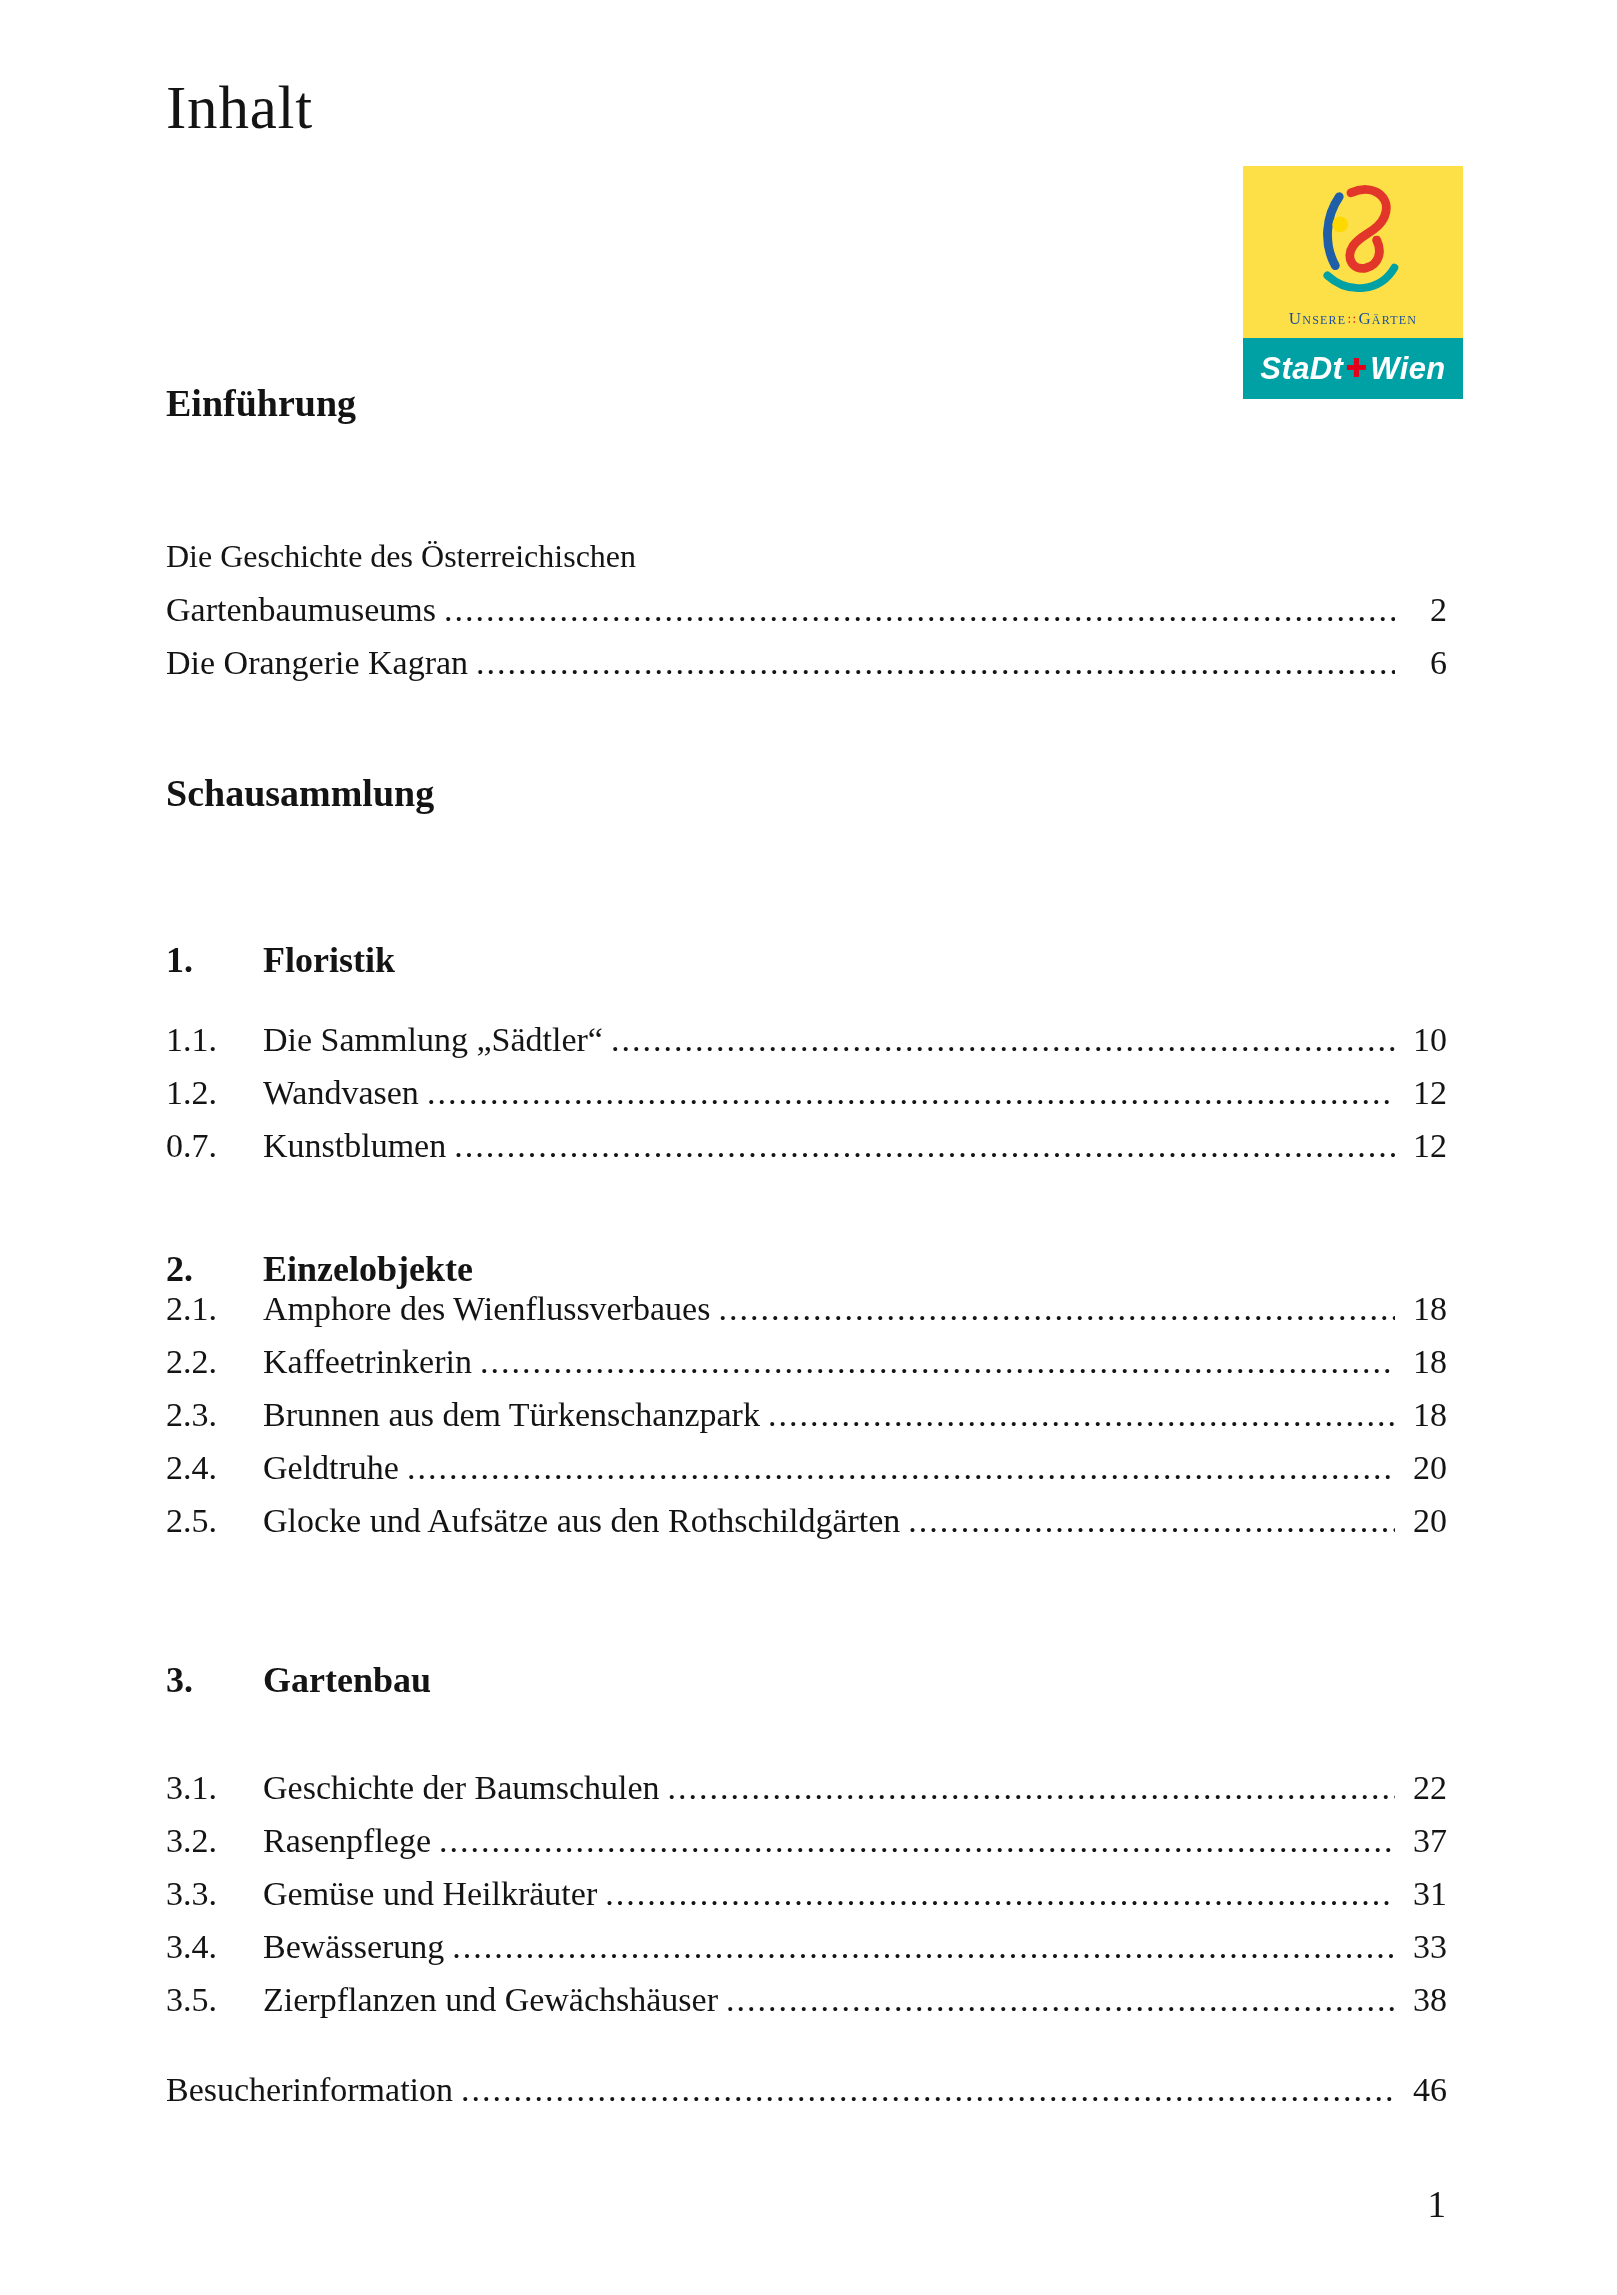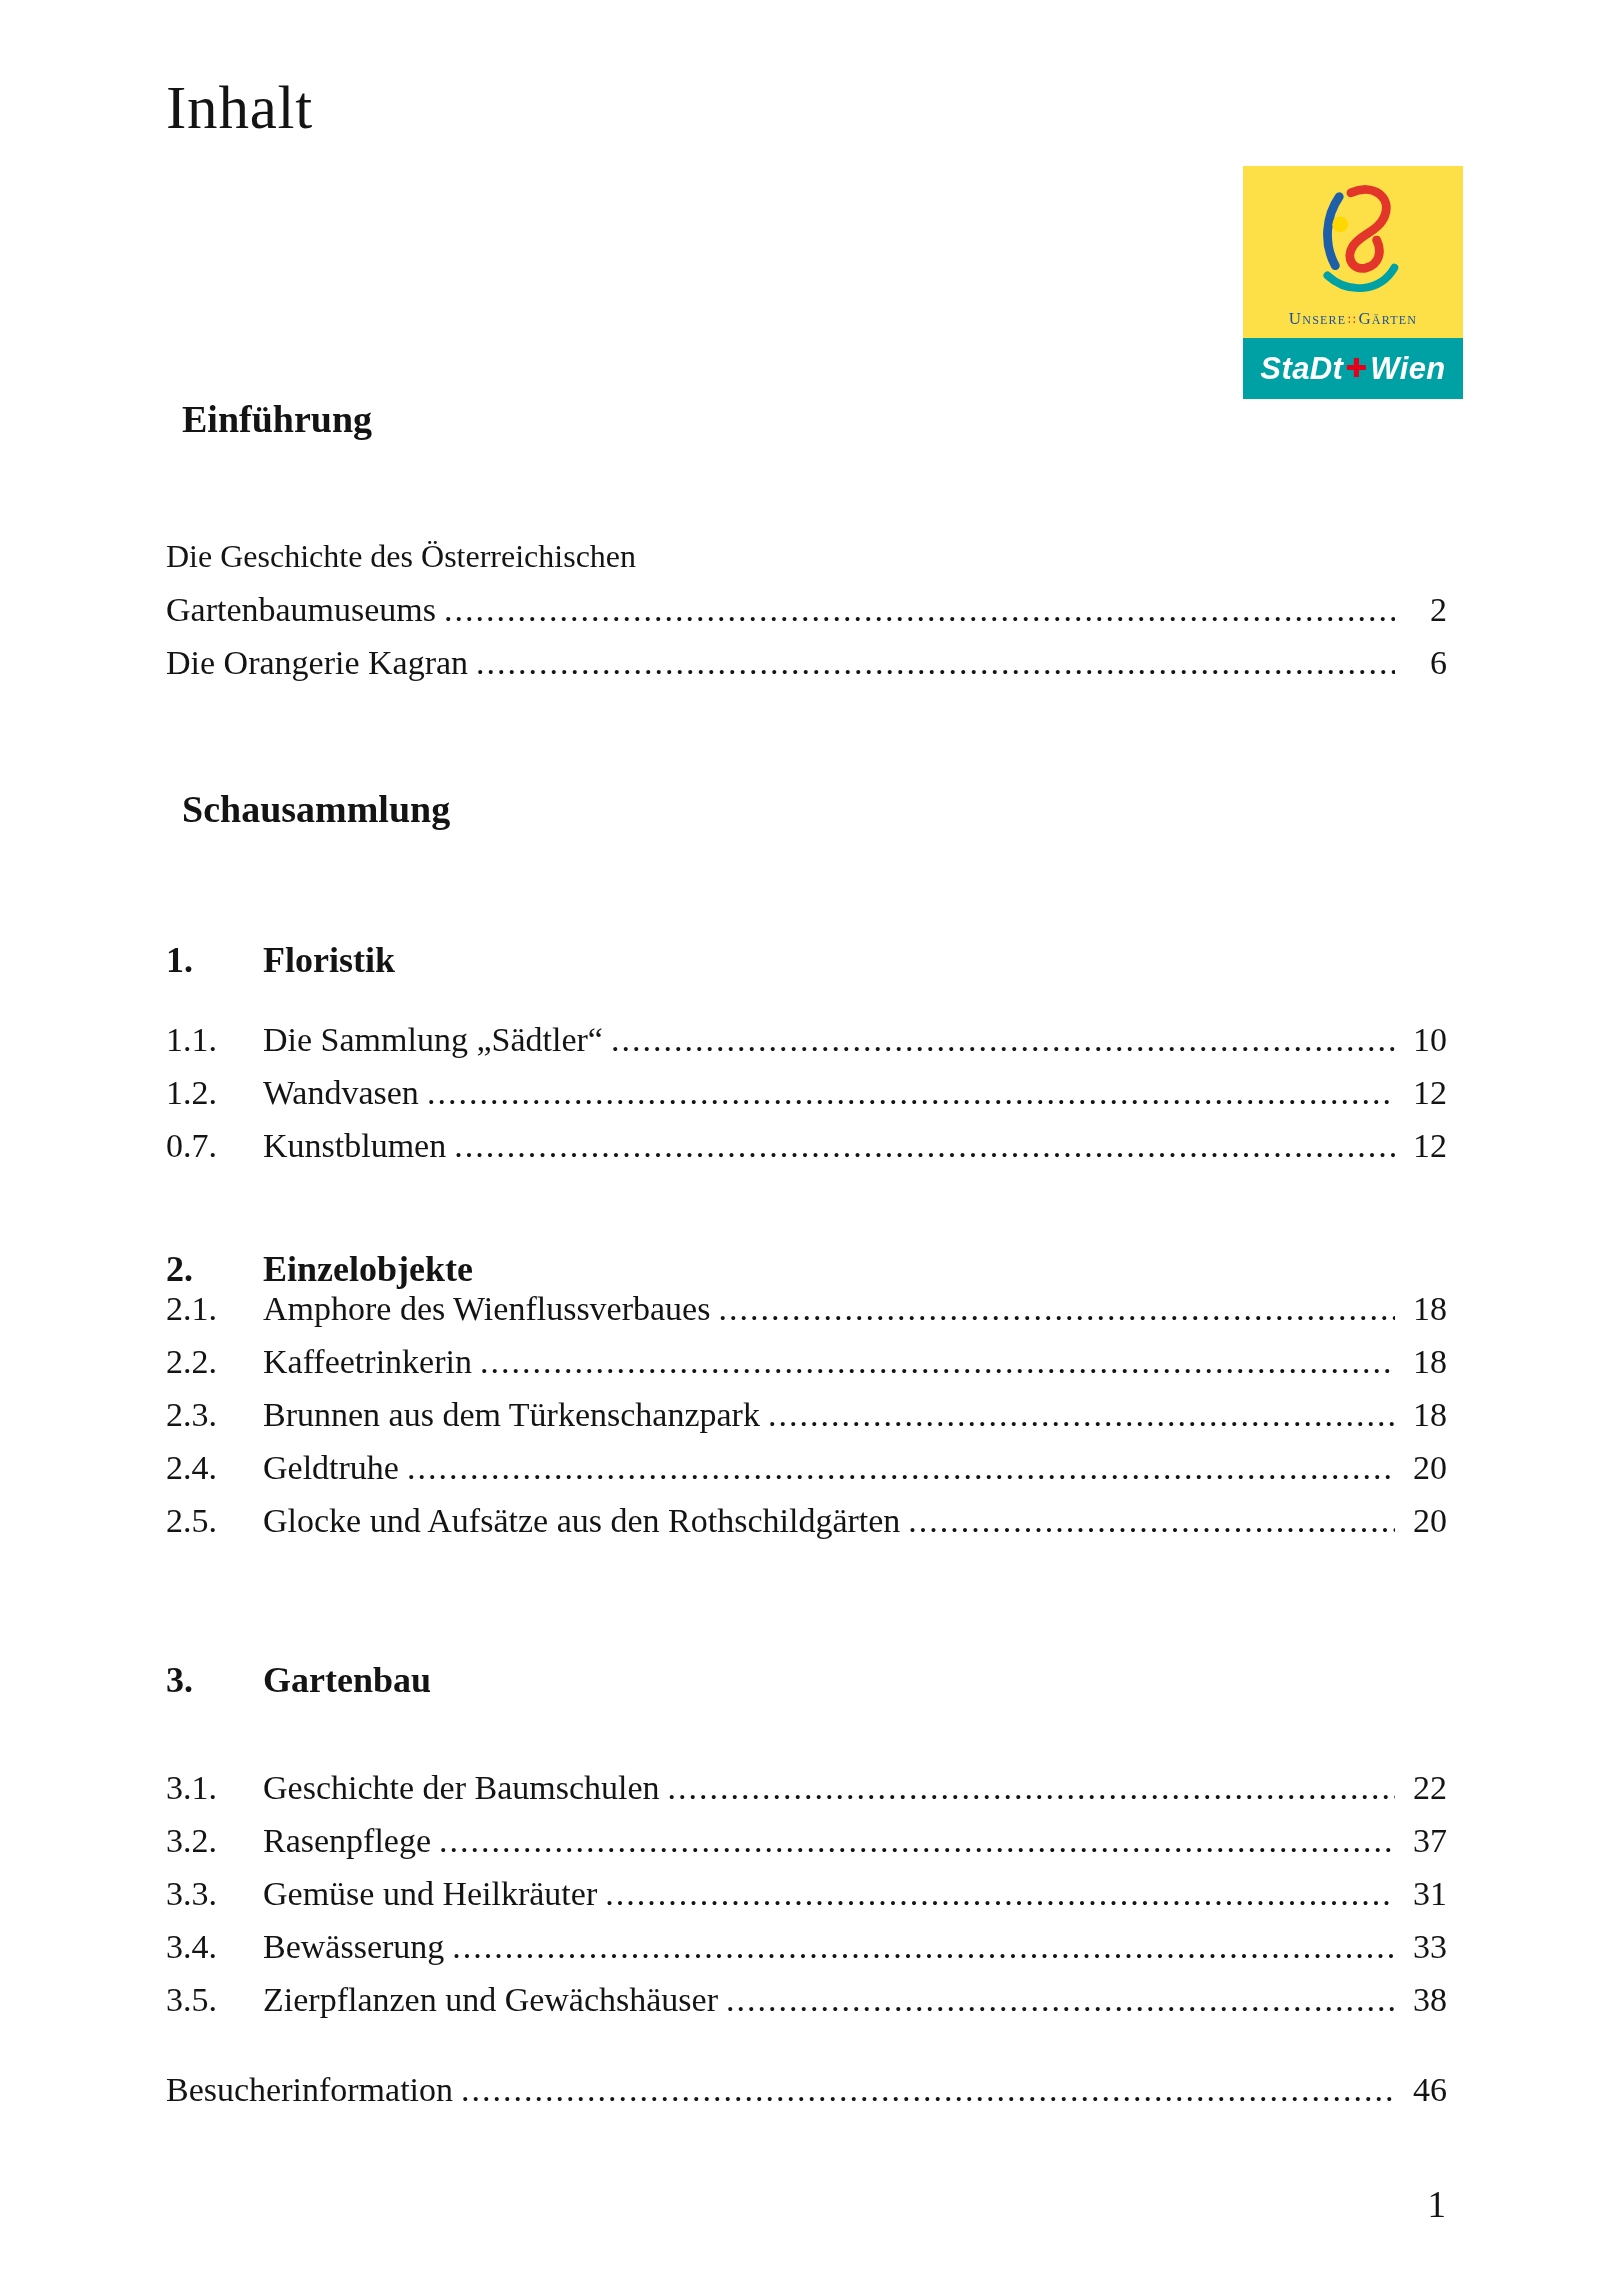--- a/index.html
+++ b/index.html
@@ -16,21 +16,21 @@
   .abs { position: absolute; left: 166px; right: 170px; }
 
   h1.title {
     margin: 0;
     font-size: 61px;
     font-weight: 400;
     line-height: 1.1;
     letter-spacing: 0.8px;
   }
   .h2 {
-    margin: 16px;
+    margin: 0;
     font-size: 38px;
     font-weight: 700;
     line-height: 1.15;
   }
   .sec-head {
     display: flex;
     font-size: 36px;
     font-weight: 700;
     line-height: 1.15;
   }

